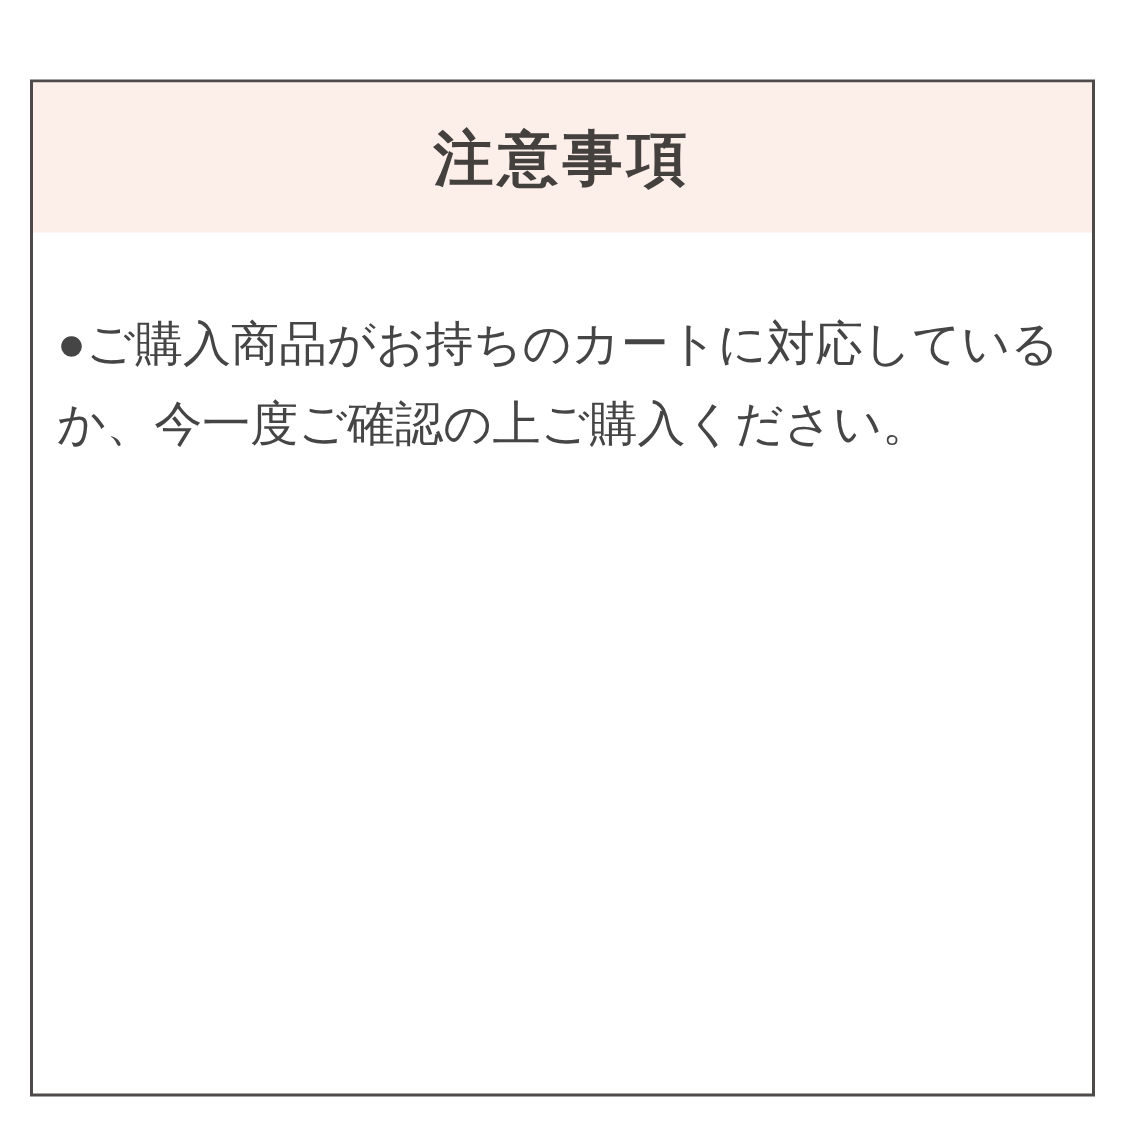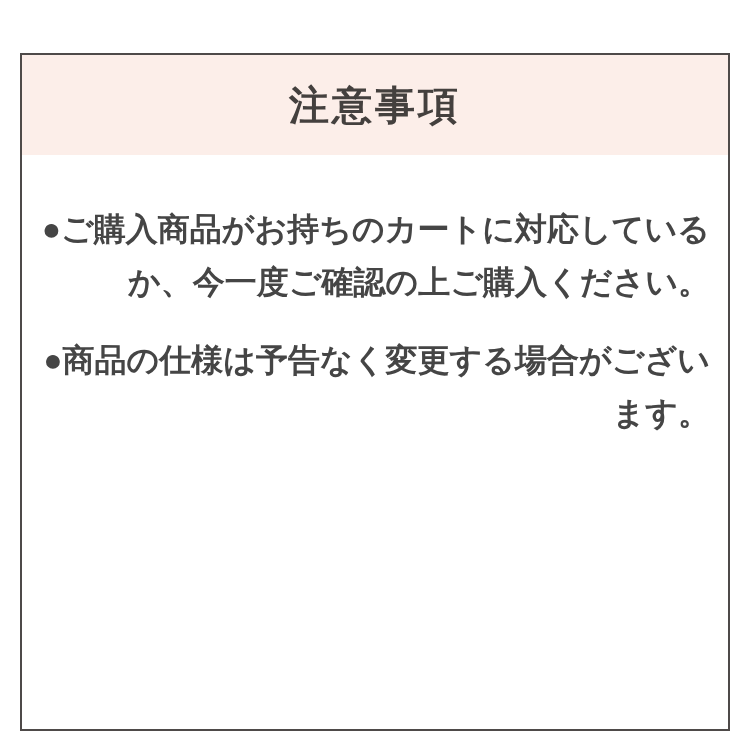--- a/index.html
+++ b/index.html
@@ -44,23 +44,22 @@
     .notice-body {
       flex: 1 1 auto;
       padding: 48px 18px 0 16px;
       font-size: 32px;
       line-height: 53px;
       color: #454545;
       letter-spacing: 0px;
     }
     .notice-item {
       margin: 0 0 25px 0;
-      text-align: right;
+      text-align: left;
       word-break: break-all;
-      font-weight: bold;
     }
     .notice-item:last-child {
       margin-bottom: 0;
     }
     .bullet {
       color: #454545;
     }
   </style>
 </head>
 <body>
@@ -68,18 +67,17 @@
 <div class="notice-panel">
 
   <div class="notice-header">
     <h1 class="notice-title">注意事項</h1>
   </div>
 
   <div class="notice-body">
 
     <p class="notice-item"><span class="bullet">●</span><span>ご購入商品がお持ちのカートに対応しているか、今一度ご確認の上ご購入ください。</span></p>
 
-    <p class="notice-item"><span class="bullet">●</span><span>商品の仕様は予告なく変更する場合がございます。</span></p>
 
 
   </div>
 
 </div>
 
 </body></html>

